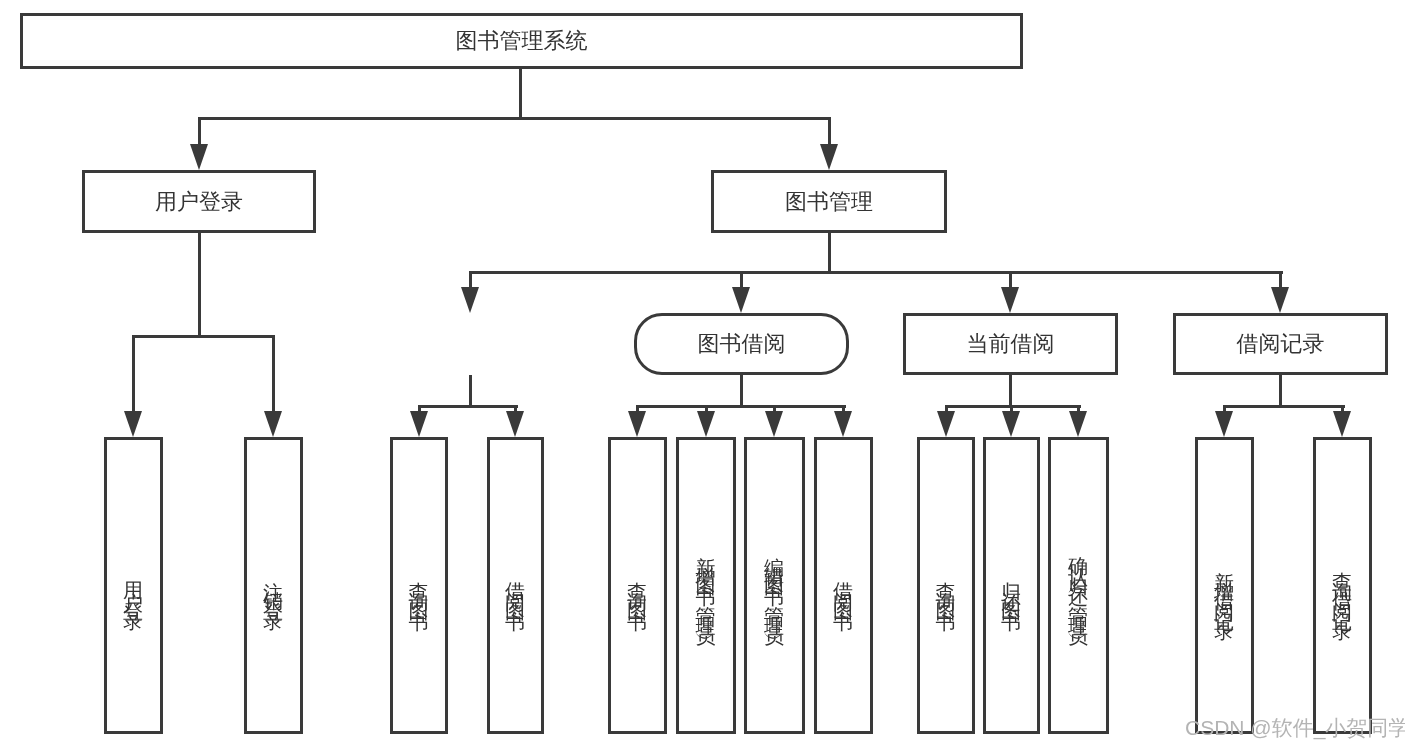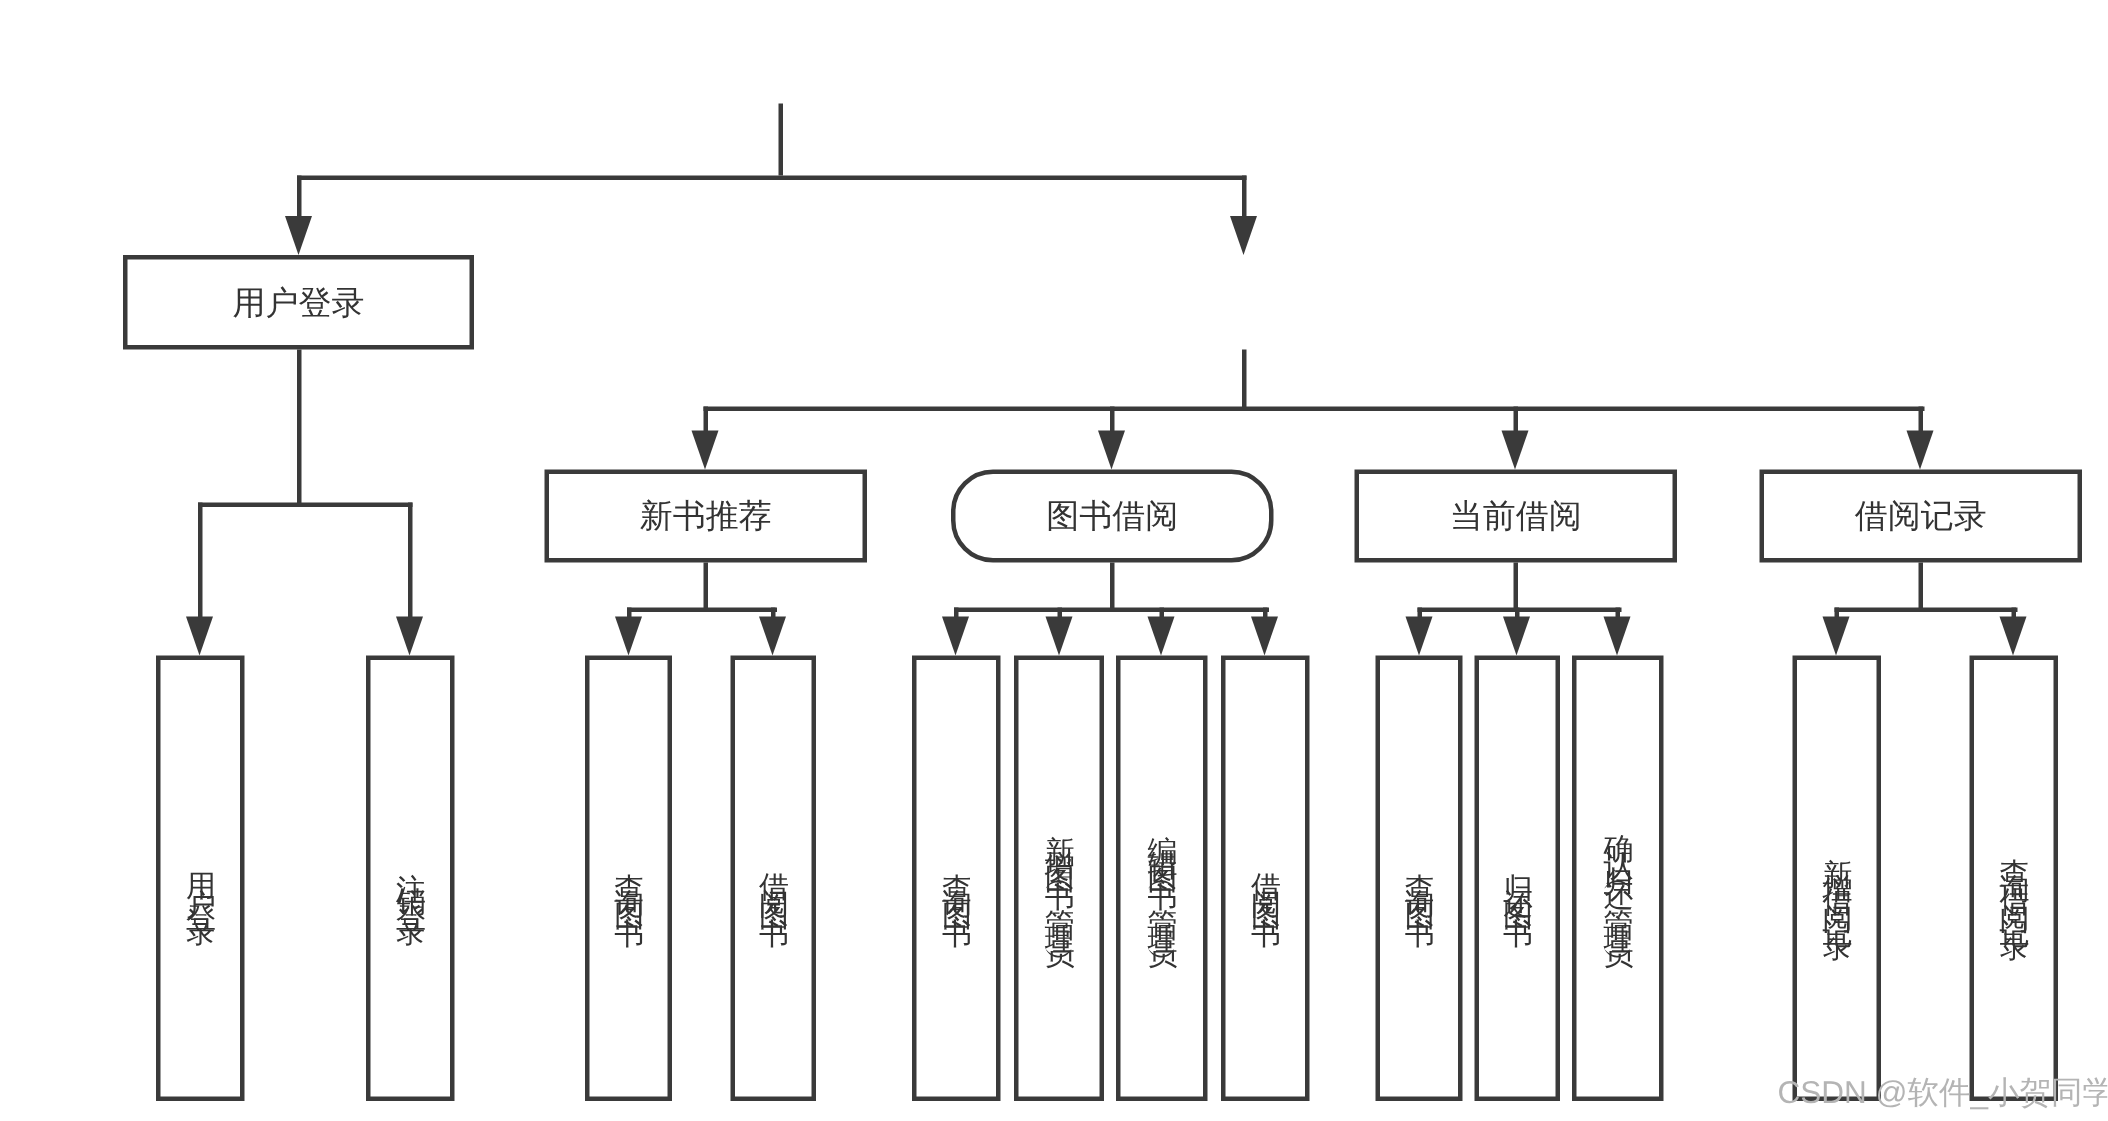--- a/index.html
+++ b/index.html
@@ -54,28 +54,31 @@
     color: #b4b4b4;
     font-size: 21px;
     white-space: nowrap;
   }
 </style>
 </head>
 <body>
 
 <div id="canvas">
 
+  <div class="box" style="left:20px; top:13px; width:1003px; height:56px;">
+    <span class="lbl">图书管理系统</span>
+  </div>
 
   <div class="box" style="left:82px; top:170px; width:234px; height:63px;">
     <span class="lbl">用户登录</span>
   </div>
+  <div class="box" style="left:711px; top:170px; width:236px; height:63px;">
+    <span class="lbl">图书管理</span>
+  </div>
 
-  <div class="box" style="left:363px; top:313px; width:215px; height:62px;">
-    <span class="lbl">新书推荐</span>
-  </div>
   <div class="box" style="left:634px; top:313px; width:215px; height:62px;border-radius:28px;">
     <span class="lbl">图书借阅</span>
   </div>
   <div class="box" style="left:903px; top:313px; width:215px; height:62px;">
     <span class="lbl">当前借阅</span>
   </div>
   <div class="box" style="left:1173px; top:313px; width:215px; height:62px;">
     <span class="lbl">借阅记录</span>
   </div>
 

